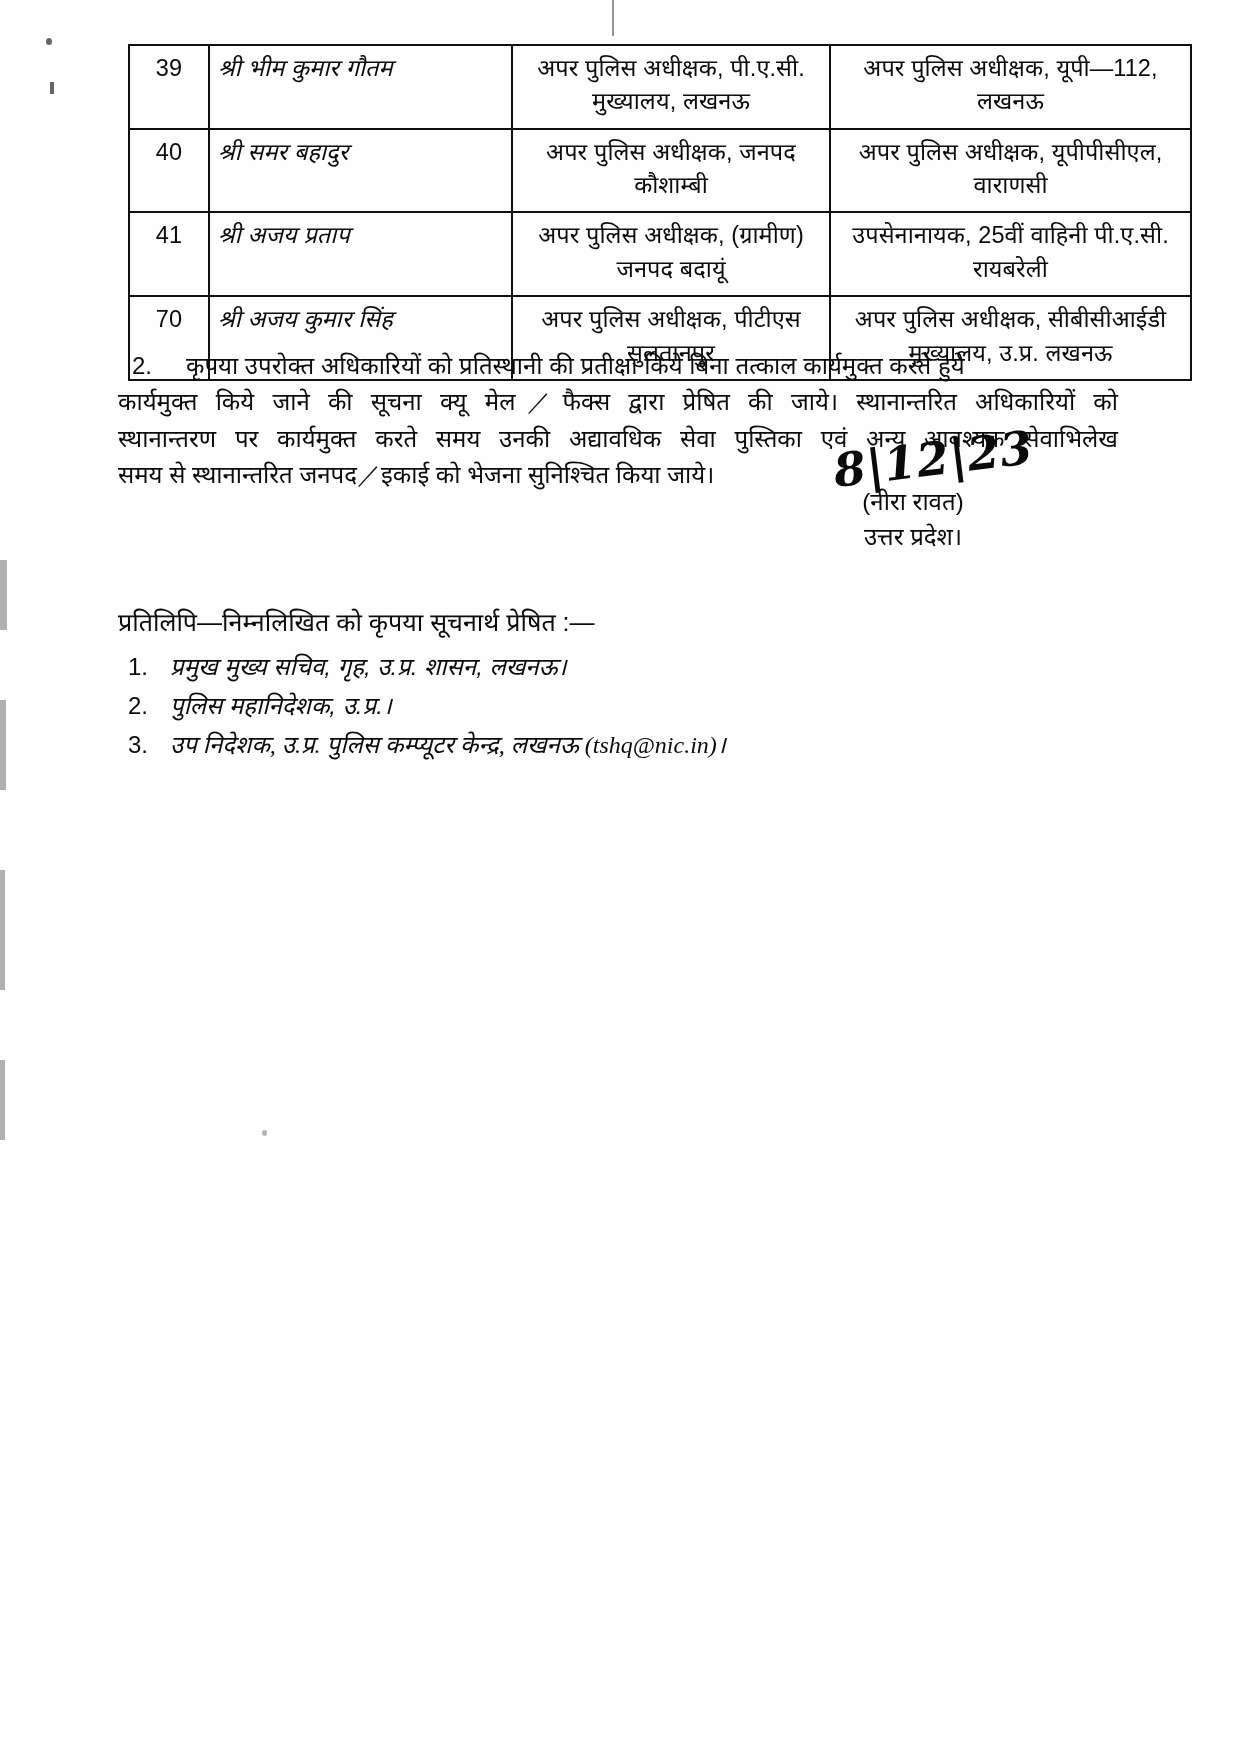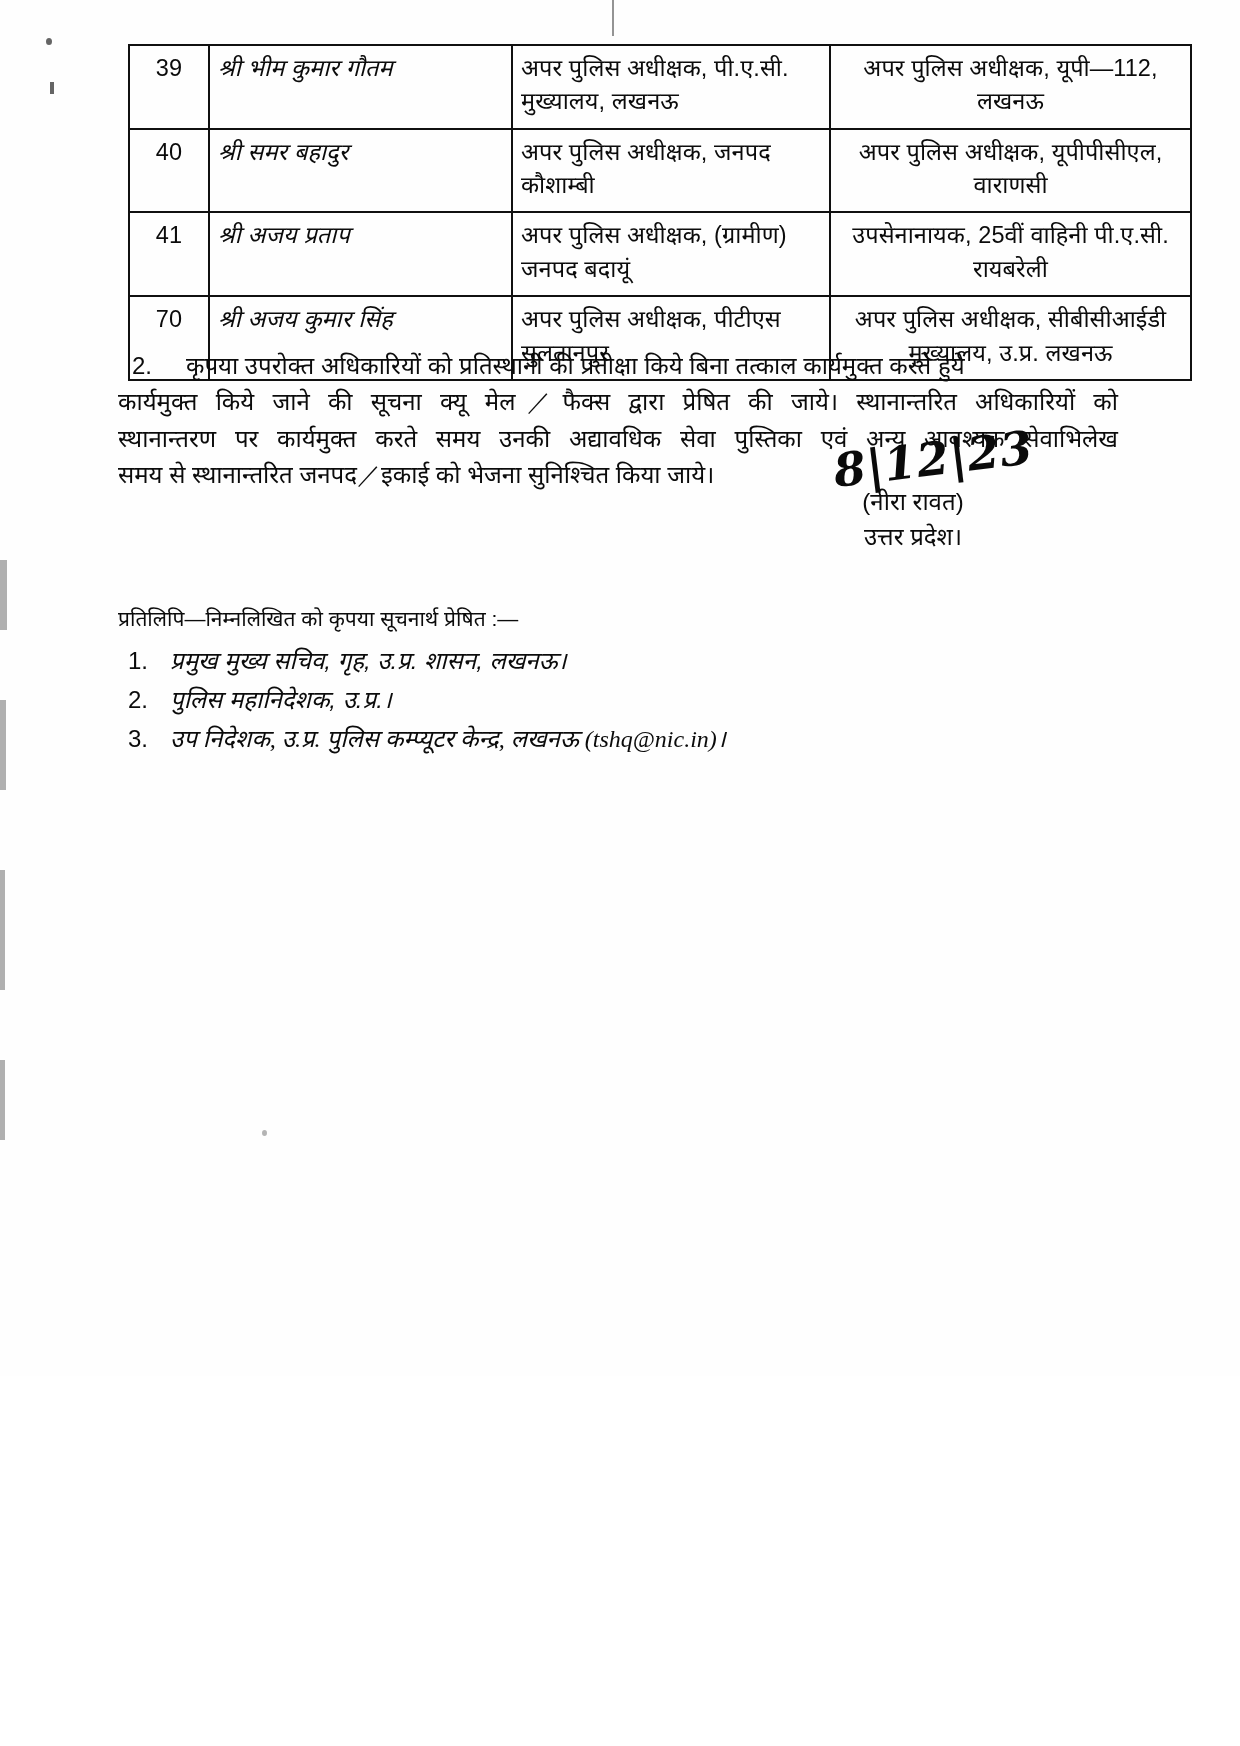--- a/index.html
+++ b/index.html
@@ -52,21 +52,21 @@
     border: 2px solid #101010;
     padding: 6px 8px 9px 8px;
     vertical-align: top;
     font-size: 23.5px;
     line-height: 1.42;
     font-family: "Liberation Sans", "DejaVu Sans", sans-serif;
     letter-spacing: .1px;
   }
   .col-sn   { width: 62px;  text-align: center; }
   .col-name { width: 285px; text-align: left; padding-left: 14px; font-style: italic; }
-  .col-from { width: 300px; }
+  .col-from { width: 300px; text-align: center; }
   .col-to   { width: 343px; text-align: center; }
 
   
   .para-block {
     position: absolute;
     left: 118px;
     top: 348px;
     width: 1000px;
   }
   .para-row {
@@ -126,21 +126,21 @@
 
   
   .copy-block {
     position: absolute;
     left: 118px;
     top: 604px;
     width: 950px;
   }
   .copy-heading {
     font-family: "Liberation Sans", "DejaVu Sans", sans-serif;
-    font-size: 21px;
+    font-size: 25px;
     margin-bottom: 10px;
   }
   .copy-item {
     display: flex;
     align-items: flex-start;
     font-family: "Liberation Sans", "DejaVu Sans", sans-serif;
     font-size: 24px;
     line-height: 1.62;
   }
   .copy-num {

